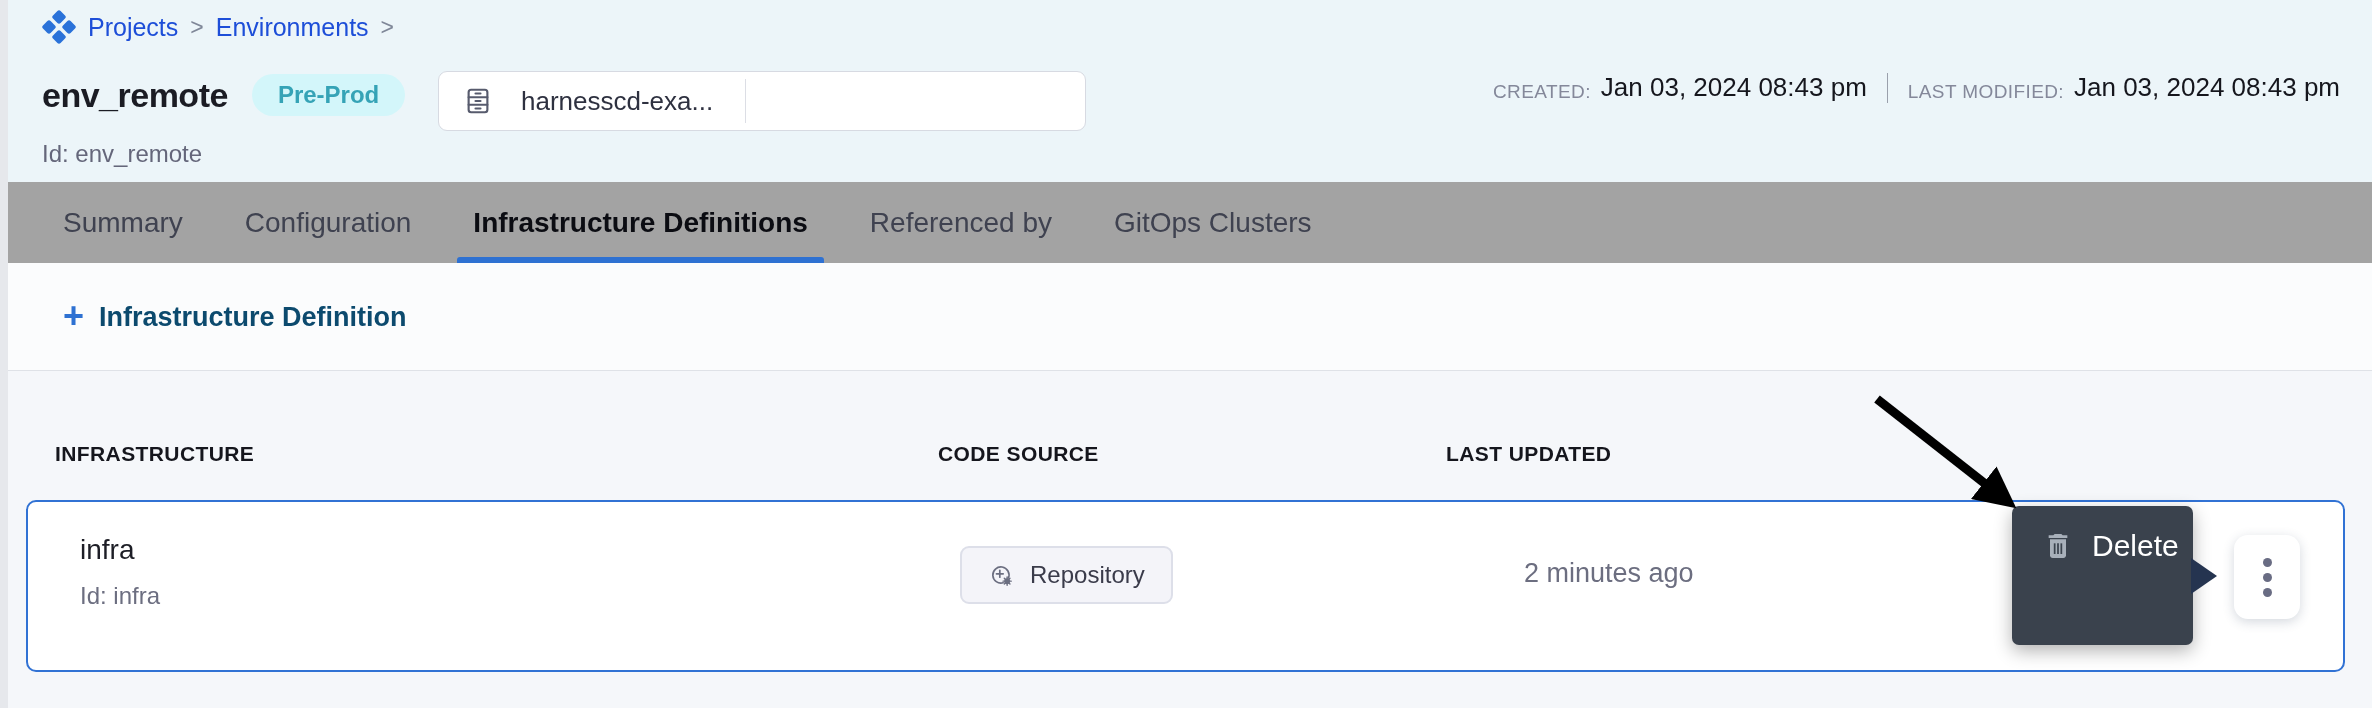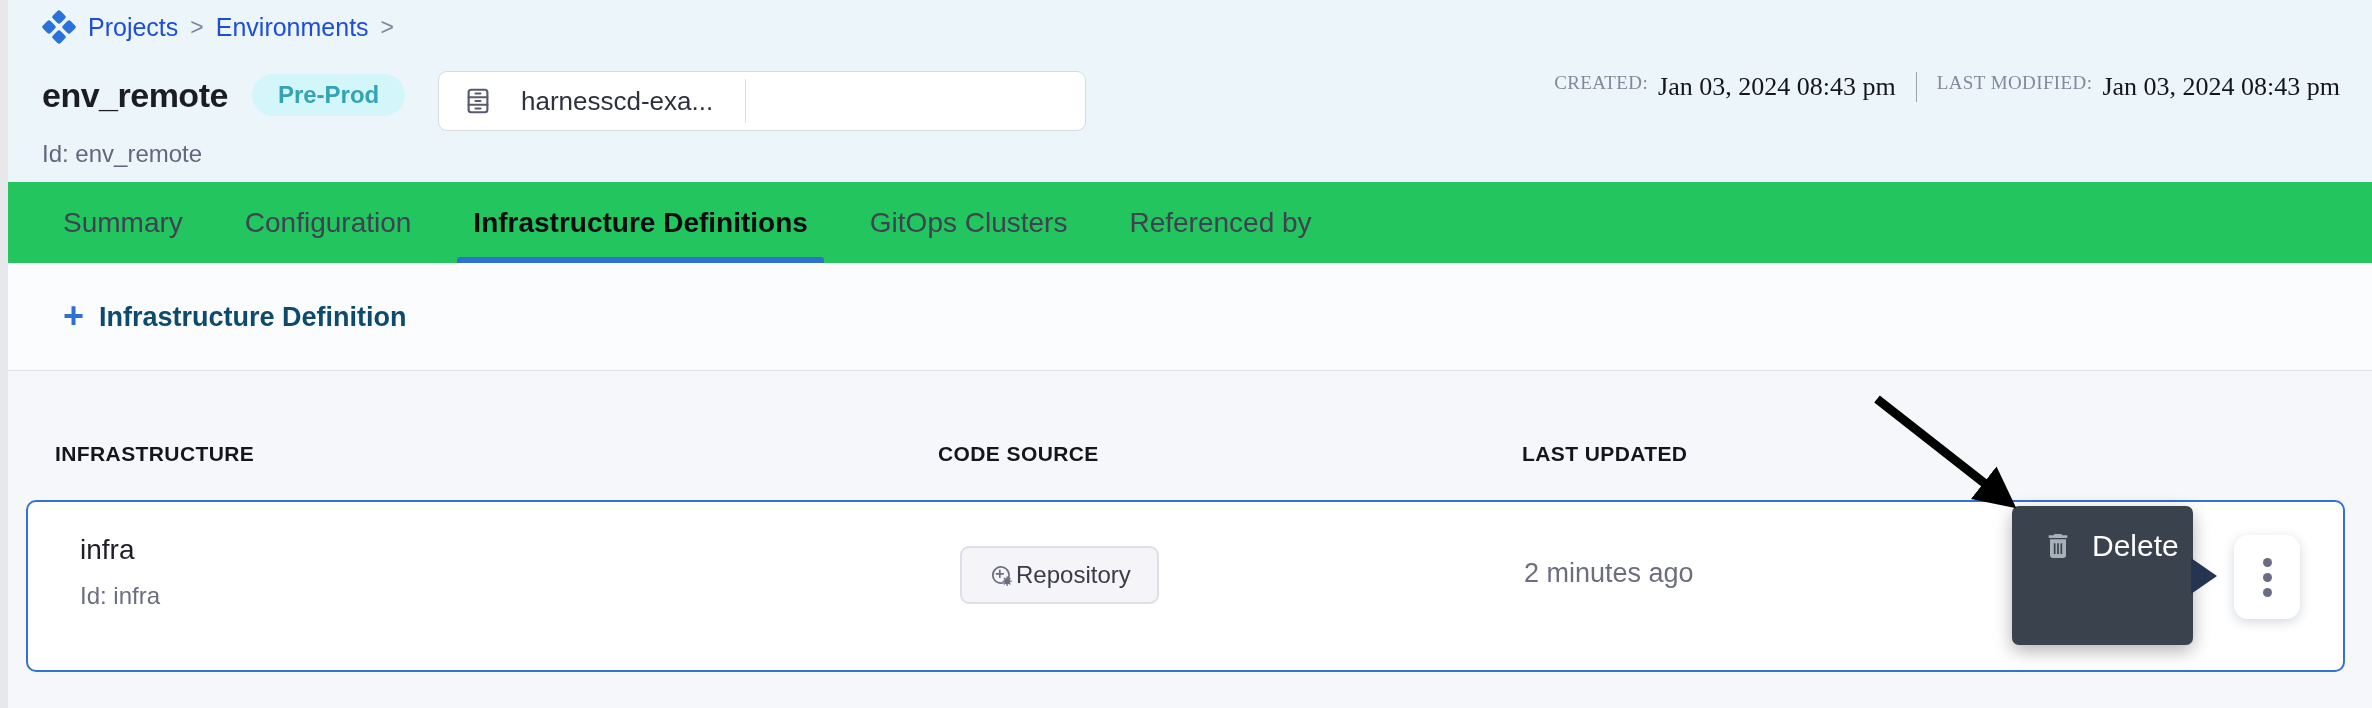--- a/index.html
+++ b/index.html
@@ -20,46 +20,46 @@
   .env-badge { margin-left:24px; background:#d3f6fa; color:#35a3b6; font-size:24px; font-weight:700; padding:7px 26px; border-radius:24px; }
   .repo-box { position:absolute; left:422px; top:9px; width:648px; height:60px; background:#ffffff; border:1px solid #d7dae2; border-radius:9px; display:flex; align-items:center; }
   .repo-left { display:flex; align-items:center; gap:28px; padding:0 0 0 24px; width:306px; }
   .repo-name { font-size:26px; color:#2e3140; }
   .repo-divider { width:1px; height:44px; background:#dcdee5; }
   .repo-right { flex:1; display:flex; align-items:center; gap:16px; padding:0 22px 0 26px; }
   .branch-name { font-size:26px; color:#2e3140; }
   .chev-down { margin-left:auto; }
   .id-line { position:absolute; left:34px; top:140px; font-size:24px; color:#64667a; }
   .meta { position:absolute; right:32px; top:72px; display:flex; align-items:center; gap:20px; }
-  .meta-pair { display:flex; align-items:flex-start; gap:10px; white-space:nowrap;font-family:Liberation Serif, serif; }
+  .meta-pair { display:flex; align-items:flex-end; gap:10px; white-space:nowrap; }
   .meta-label { font-size:19px; color:#84889a; letter-spacing:0.4px; }
   .meta-value { font-size:26px; color:#15161d; font-weight:500; }
   .meta-sep { width:1px; height:30px; background:#9aa0ac; }
 
   
-  .tabbar { left:8px; top:182px; right:0; height:82px; background:#22c55e; border-bottom:1px solid #d8dbe2; display:flex; align-items:center; gap:62px; padding-left:55px; }
+  .tabbar { left:8px; top:182px; right:0; height:82px; background:#a3a3a3; border-bottom:1px solid #d8dbe2; display:flex; align-items:center; gap:62px; padding-left:55px; }
   .tab { font-size:28px; color:#3f4250; cursor:pointer; position:relative; height:100%; display:flex; align-items:center; }
   .tab.active { font-weight:700; color:#0b0c12; }
   .tab.active .tab-underline { position:absolute; left:-16px; right:-16px; bottom:0; height:6px; background:#2e71d2; border-radius:3px 3px 0 0; }
 
   
   .add-section { left:8px; top:263px; right:0; height:108px; background:#fbfcfd; border-bottom:1px solid #dfe2e7; }
   .add-btn { position:absolute; left:55px; top:50%; transform:translateY(-50%); display:flex; align-items:center; gap:15px; cursor:pointer; }
   .add-btn .plus { font-size:36px; font-weight:700; color:#2e71d2; line-height:1; margin-top:-3px; }
   .add-btn .add-label { font-size:27px; font-weight:700; color:#0c4a6e; }
 
   
   .table-section { left:8px; top:371px; right:0; bottom:0; background:#f5f7fa; }
   .th { position:absolute; top:71px; font-size:21px; font-weight:700; color:#15161d; letter-spacing:0.4px; }
-  .th-infra { left:47px; } .th-code { left:930px; } .th-updated { left:1514px; }
+  .th-infra { left:47px; } .th-code { left:930px; } .th-updated { left:1438px; }
 
   .row-card { position:absolute; left:18px; top:129px; width:2319px; height:172px; background:#ffffff; border:2px solid #3172d4; border-radius:10px; cursor:pointer; }
   .row-name { position:absolute; left:52px; top:32px; font-size:28px; color:#1d1e26; font-weight:500; }
   .row-id { position:absolute; left:52px; top:80px; font-size:24px; color:#6c6e80; }
-  .code-chip { position:absolute; left:932px; top:44px; height:58px; display:flex; align-items:center; gap:1px; padding:0 26px; background:#f4f4f9; border:2px solid #dddfe9; border-radius:9px; }
+  .code-chip { position:absolute; left:932px; top:44px; height:58px; display:flex; align-items:center; gap:15px; padding:0 26px; background:#f4f4f9; border:2px solid #dddfe9; border-radius:9px; }
   .code-chip-label { font-size:24px; color:#3a3b4a; }
   .row-updated { position:absolute; left:1496px; top:56px; font-size:27px; color:#6c6e80; }
   .kebab-btn { position:absolute; left:2206px; top:33px; width:66px; height:84px; background:#ffffff; border-radius:14px; box-shadow:0 3px 12px rgba(40,60,90,0.20); display:flex; flex-direction:column; align-items:center; justify-content:center; gap:6px; cursor:pointer; }
   .kebab-dot { width:9px; height:9px; border-radius:50%; background:#696c83; }
 
   
   .ctx-menu { left:2012px; top:506px; width:181px; height:139px; background:#3a424d; border-radius:7px; box-shadow:0 6px 18px rgba(0,0,0,0.3); padding:11px 0; z-index:30; }
   .ctx-item { height:58px; display:flex; align-items:center; gap:18px; padding-left:30px; cursor:pointer; }
   .ctx-label { color:#ffffff; font-size:30px; }
   .ctx-caret { position:absolute; right:-24px; top:50%; transform:translateY(-50%); width:0; height:0; border-top:18px solid transparent; border-bottom:18px solid transparent; border-left:26px solid #253450; }
@@ -136,24 +136,24 @@
         <span>Summary</span>
       </div>
     <div class="tab">
         <span>Configuration</span>
       </div>
     <div class="tab active">
       <span>Infrastructure Definitions</span>
       <span class="tab-underline"></span>
     </div>
     <div class="tab">
+        <span>Referenced by</span>
+      </div>
+    <div class="tab">
         <span>GitOps Clusters</span>
-      </div>
-    <div class="tab">
-        <span>Referenced by</span>
       </div>
   </div>
 
   <div class="abs add-section">
     <div class="add-btn">
       <span class="plus">+</span>
       <span class="add-label">Infrastructure Definition</span>
     </div>
   </div>
 

